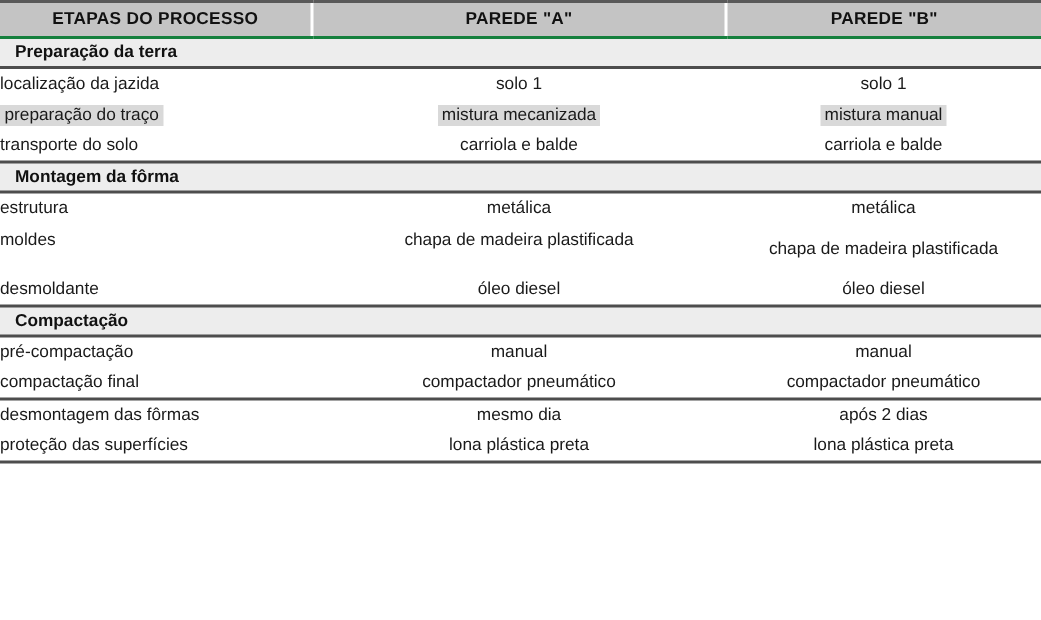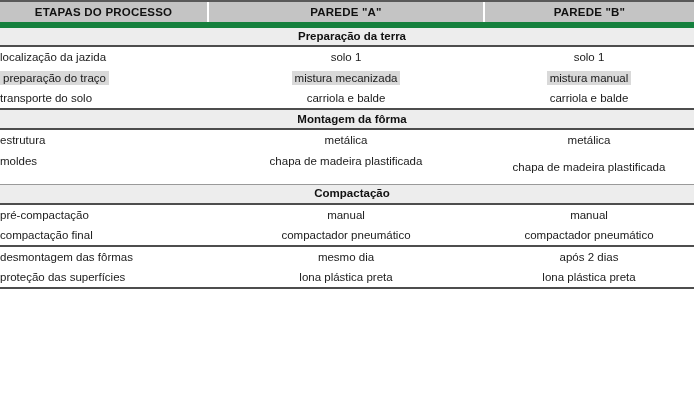--- a/index.html
+++ b/index.html
@@ -39,21 +39,21 @@
   }
   tr.head-row > th {
     background: #c4c4c4;
     font-weight: bold;
     font-size: 11.5px;
     letter-spacing: 0.2px;
     text-align: center;
     vertical-align: middle;
     padding: 0;
     border-top: 2px solid #595959;
-    border-bottom: 6px solid #15803d;
+    border-bottom: 2px solid #15803d;
     color: #111111;
   }
   tr.head-row > th.hcell-a,
   tr.head-row > th.hcell-b {
     border-left: 2px solid #ffffff;
   }
   .head-inner {
     display: block;
     padding: 3px 0 4px 0;
   }
@@ -63,21 +63,21 @@
   tr.section-row > td {
     background: #ededed;
     border-top: 1px solid #9a9a9a;
     border-bottom: 2px solid #4d4d4d;
     padding: 0;
   }
   .section-label {
     display: block;
     font-weight: bold;
     font-size: 11.5px;
-    text-align: center;
+    text-align: left;
     padding: 2px 0 3px 10px;
     color: #111111;
   }
 
   
   tr.data-row { height: 21px; }
   tr.data-row > td {
     padding: 0;
     vertical-align: middle;
     background: #ffffff;
@@ -168,20 +168,25 @@
         <tr class="data-row">
           <td class="col-step"><span class="cell-text">moldes</span></td>
           <td class="col-a"><span class="cell-text">chapa de madeira plastificada</span></td>
           <td class="col-b"><span class="cell-text nudge-down">chapa de madeira plastificada</span></td>
         </tr>
         <tr class="spacer-row">
           <td></td>
           <td></td>
           <td></td>
         </tr>
+        <tr class="data-row group-end">
+          <td class="col-step"><span class="cell-text">desmoldante</span></td>
+          <td class="col-a"><span class="cell-text">óleo diesel</span></td>
+          <td class="col-b"><span class="cell-text">óleo diesel</span></td>
+        </tr>
         <tr class="section-row">
           <td colspan="3">
             <span class="section-label">Compactação</span>
           </td>
         </tr>
         <tr class="data-row">
           <td class="col-step"><span class="cell-text">pré-compactação</span></td>
           <td class="col-a"><span class="cell-text">manual</span></td>
           <td class="col-b"><span class="cell-text">manual</span></td>
         </tr>

